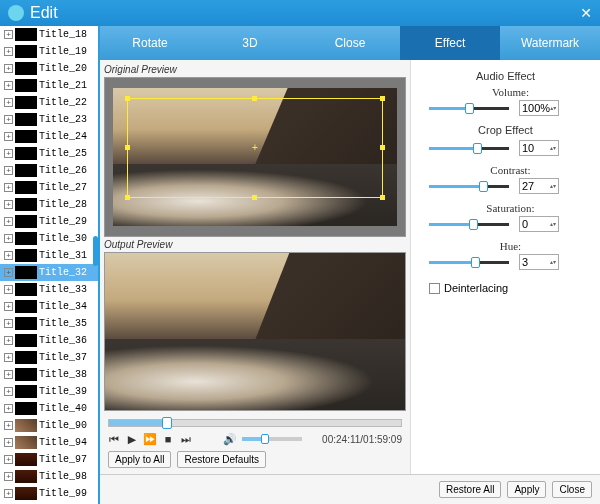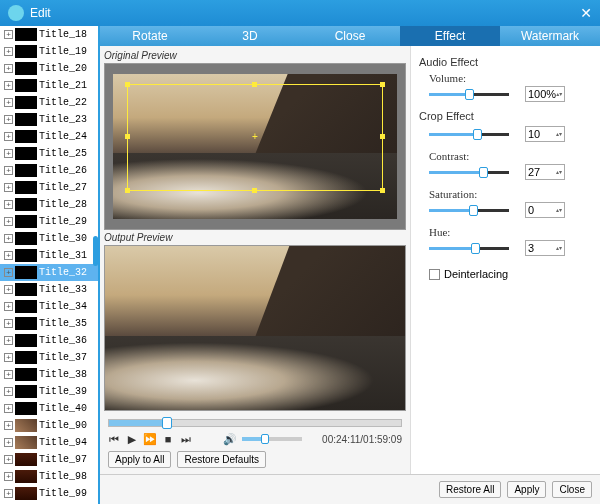--- a/index.html
+++ b/index.html
@@ -1,33 +1,33 @@
 <!DOCTYPE html>
 <html><head>
 <meta charset="utf-8">
 <style>
 *{box-sizing:border-box;margin:0;padding:0;font-family:Arial,sans-serif;font-size:11px;}
 body{width:600px;height:504px;background:#fff;overflow:hidden;}
 .titlebar{height:26px;background:linear-gradient(#2c9ee0,#1e8cd4);color:#fff;display:flex;align-items:center;padding:0 8px;}
 .logo{width:16px;height:16px;border-radius:50%;background:#6dd5ed;margin-right:6px;display:inline-block;}
-.titletext{flex:1;font-size:12px;}
+.titletext{flex:1;font-size:16px;}
 .close-x{font-size:14px;cursor:pointer;}
 .main{display:flex;height:478px;}
 .sidebar{width:100px;border-right:2px solid #2c9ee0;overflow-y:hidden;background:#fff;position:relative;}
 .sidebar-inner{overflow:hidden;}
 .sb-item{display:flex;align-items:center;height:17px;padding:0 4px;gap:2px;cursor:pointer;}
 .sb-item.selected{background:#5eb3ef;color:#fff;}
 .sb-exp{width:9px;height:9px;border:1px solid #888;display:flex;align-items:center;justify-content:center;font-size:8px;color:#555;line-height:1;}
 .sb-thumb{width:22px;height:13px;background:#000;flex-shrink:0;}
 .sb-thumb.img{background:linear-gradient(45deg,#a87d5a,#5a3d2a);}
 .sb-thumb.red{background:linear-gradient(#4a1a0a,#2a0a00);}
 .sb-label{font-size:10px;white-space:nowrap;font-family:Liberation Mono, monospace;}
 .scrollthumb{position:absolute;right:0;top:210px;width:5px;height:30px;background:#2c9ee0;border-radius:3px;}
 .content{flex:1;display:flex;flex-direction:column;background:#f5f5f5;}
-.tabs{height:20px;background:linear-gradient(#5fb4e8,#3a9cd8);display:flex;color:#fff;}
+.tabs{height:34px;background:linear-gradient(#5fb4e8,#3a9cd8);display:flex;color:#fff;}
 .tab{flex:1;display:flex;align-items:center;justify-content:center;font-size:12px;cursor:pointer;}
 .tab.active{background:#1a6fb0;}
 .body{flex:1;display:flex;}
 .previews{width:310px;display:flex;flex-direction:column;padding:2px 4px;}
 .panel-label{font-size:10px;color:#333;padding:2px 0;font-style:italic;}
 .preview{background:#7a7a7a;flex:1;position:relative;border:1px solid #999;overflow:hidden;}
 .frame{position:absolute;inset:10px 8px;background:linear-gradient(to bottom,#d9c9a8 0%,#c4a97d 30%,#5a4a3e 55%,#3a342f 100%);}
 .cliff{position:absolute;right:0;top:0;width:55%;height:80%;background:linear-gradient(135deg,#3a2f26 30%,#2a221d 100%);clip-path:polygon(30% 0,100% 0,100% 100%,0 100%);}
 .wave{position:absolute;bottom:0;left:0;width:100%;height:45%;background:radial-gradient(ellipse at 30% 60%,#e8e2d8 0%,#b8a890 30%,transparent 60%),linear-gradient(#3a3530,#2a2622);}
 .cropbox{position:absolute;border:1px solid #ffeb3b;top:20px;left:22px;right:22px;bottom:38px;}
@@ -40,25 +40,25 @@
 .progress{height:8px;background:#ddd;border:1px solid #bbb;position:relative;margin:4px 0 6px;}
 .progress-fill{position:absolute;left:0;top:0;height:100%;width:18%;background:#7ec4ef;}
 .progress-knob{position:absolute;left:18%;top:-3px;width:10px;height:12px;background:#fff;border:1px solid #2c9ee0;border-radius:2px;}
 .playbar{display:flex;align-items:center;gap:6px;}
 .pbtn{width:12px;height:12px;cursor:pointer;color:#333;font-size:11px;display:inline-flex;align-items:center;justify-content:center;}
 .volslider{width:60px;height:4px;background:#ccc;position:relative;display:inline-block;}
 .volslider .k{position:absolute;left:32%;top:-3px;width:8px;height:10px;background:#fff;border:1px solid #2c9ee0;border-radius:2px;}
 .volslider .f{position:absolute;left:0;top:0;height:100%;width:32%;background:#7ec4ef;}
 .time{font-size:10px;color:#444;margin-left:auto;}
 .btn{background:#f8f8f8;border:1px solid #aaa;padding:2px 6px;font-size:10px;cursor:pointer;border-radius:2px;}
-.effects{flex:1;padding:6px 8px;background:#fff;border-left:1px solid #ddd;font-size:11px;}
+.effects{flex:1;padding:6px 8px;background:#fff;border-left:1px solid #ddd;font-size:11px;text-align:center;}
 .grouptitle{color:#333;margin:4px 0;}
 .field{margin:4px 0 8px 10px;}
 .field-label{color:#333;margin-bottom:2px;display:block;font-family:Liberation Serif, serif;}
-.slider-row{display:flex;align-items:center;gap:16px;}
+.slider-row{display:flex;align-items:center;gap:10px;}
 .slider{width:80px;height:3px;background:#333;position:relative;}
 .slider .fill{position:absolute;left:0;top:0;height:100%;background:#5eb3ef;}
 .slider .knob{position:absolute;top:-4px;width:9px;height:11px;background:#fff;border:1px solid #2c9ee0;border-radius:2px;}
 .valbox{width:40px;border:1px solid #aaa;padding:1px 2px;font-size:10px;display:flex;align-items:center;justify-content:space-between;}
 .spinner{display:flex;flex-direction:column;font-size:6px;line-height:5px;color:#666;}
 .chk{display:flex;align-items:center;gap:4px;margin-top:12px;margin-left:10px;}
 .chkbox{width:11px;height:11px;border:1px solid #888;}
 .footer{height:30px;border-top:1px solid #ccc;display:flex;align-items:center;justify-content:flex-end;padding:0 8px;gap:6px;background:#f5f5f5;}
 </style>
 </head>

